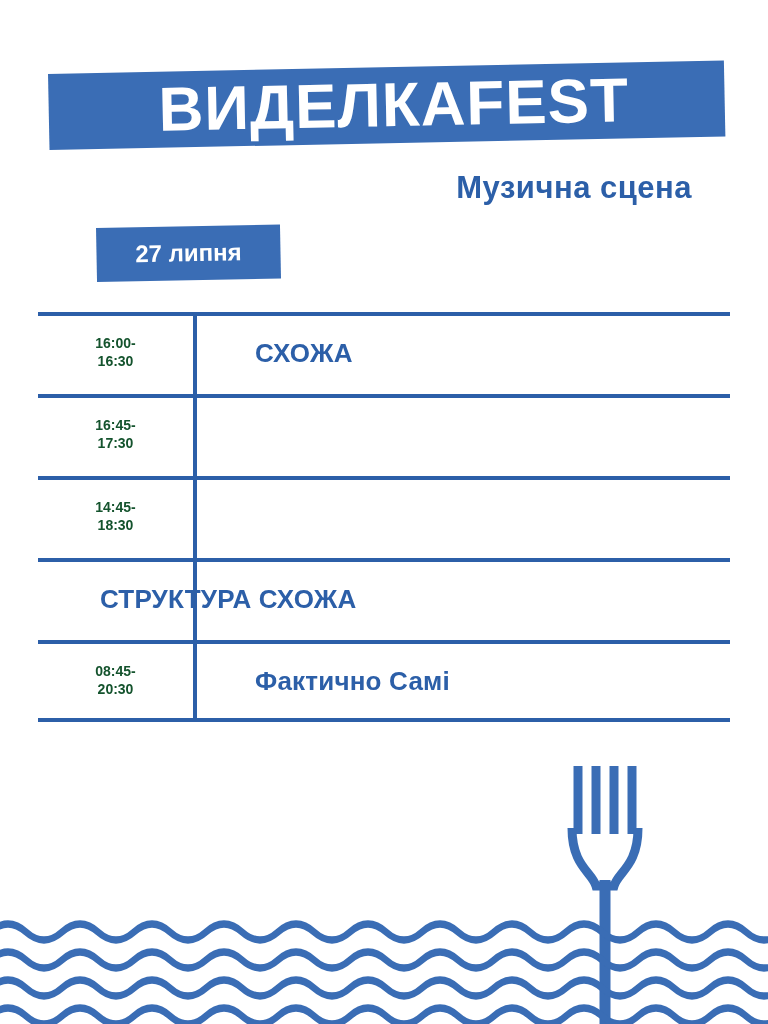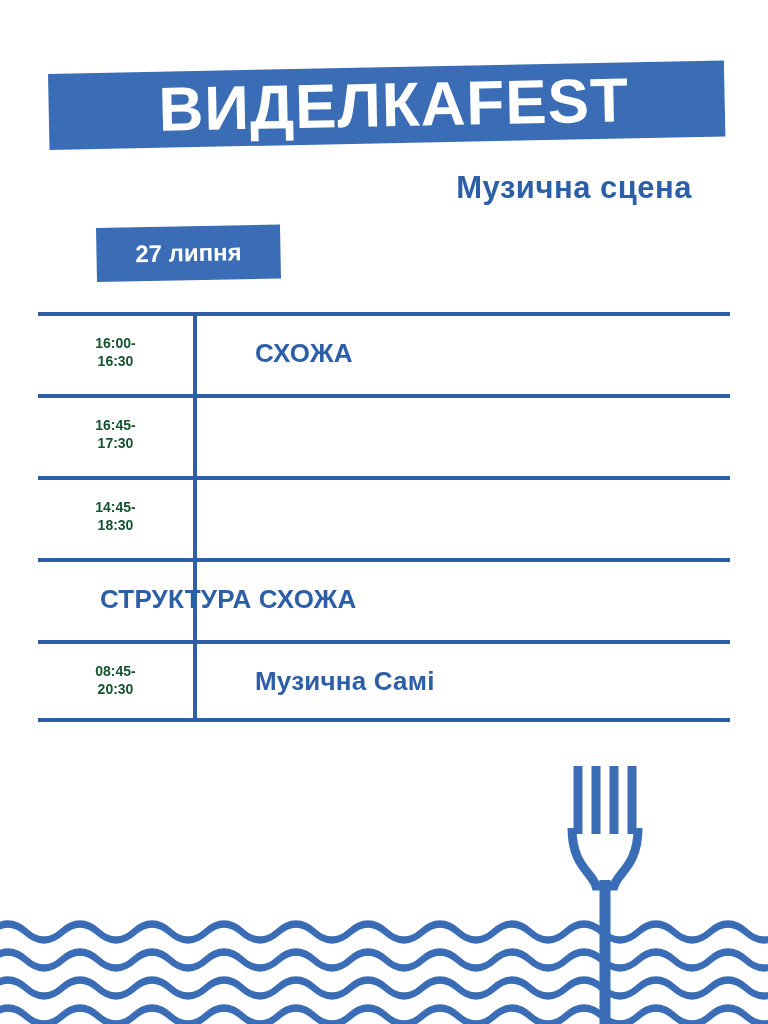--- a/index.html
+++ b/index.html
@@ -199,21 +199,21 @@
       <div class="v-divider"></div>
       <div class="act-cell">СТРУКТУРА СХОЖА</div>
     </div>
 
     <div class="sched-row">
       <div class="sched-rule top"></div>
       <div class="sched-rule bottom"></div>
       <div class="v-divider"></div>
       <div class="time-cell">08:45-
 20:30</div>
-      <div class="act-cell">Музична Самі</div>
+      <div class="act-cell">Фактично Самі</div>
     </div>
 
   </div>
 
   <svg class="fork" viewBox="0 0 90 262" xmlns="http://www.w3.org/2000/svg">
     <g fill="none" stroke="#3a6db5" stroke-width="9" stroke-linecap="butt">
       <line x1="18" y1="4" x2="18" y2="72"></line>
       <line x1="36" y1="4" x2="36" y2="72"></line>
       <line x1="54" y1="4" x2="54" y2="72"></line>
       <line x1="72" y1="4" x2="72" y2="72"></line>

